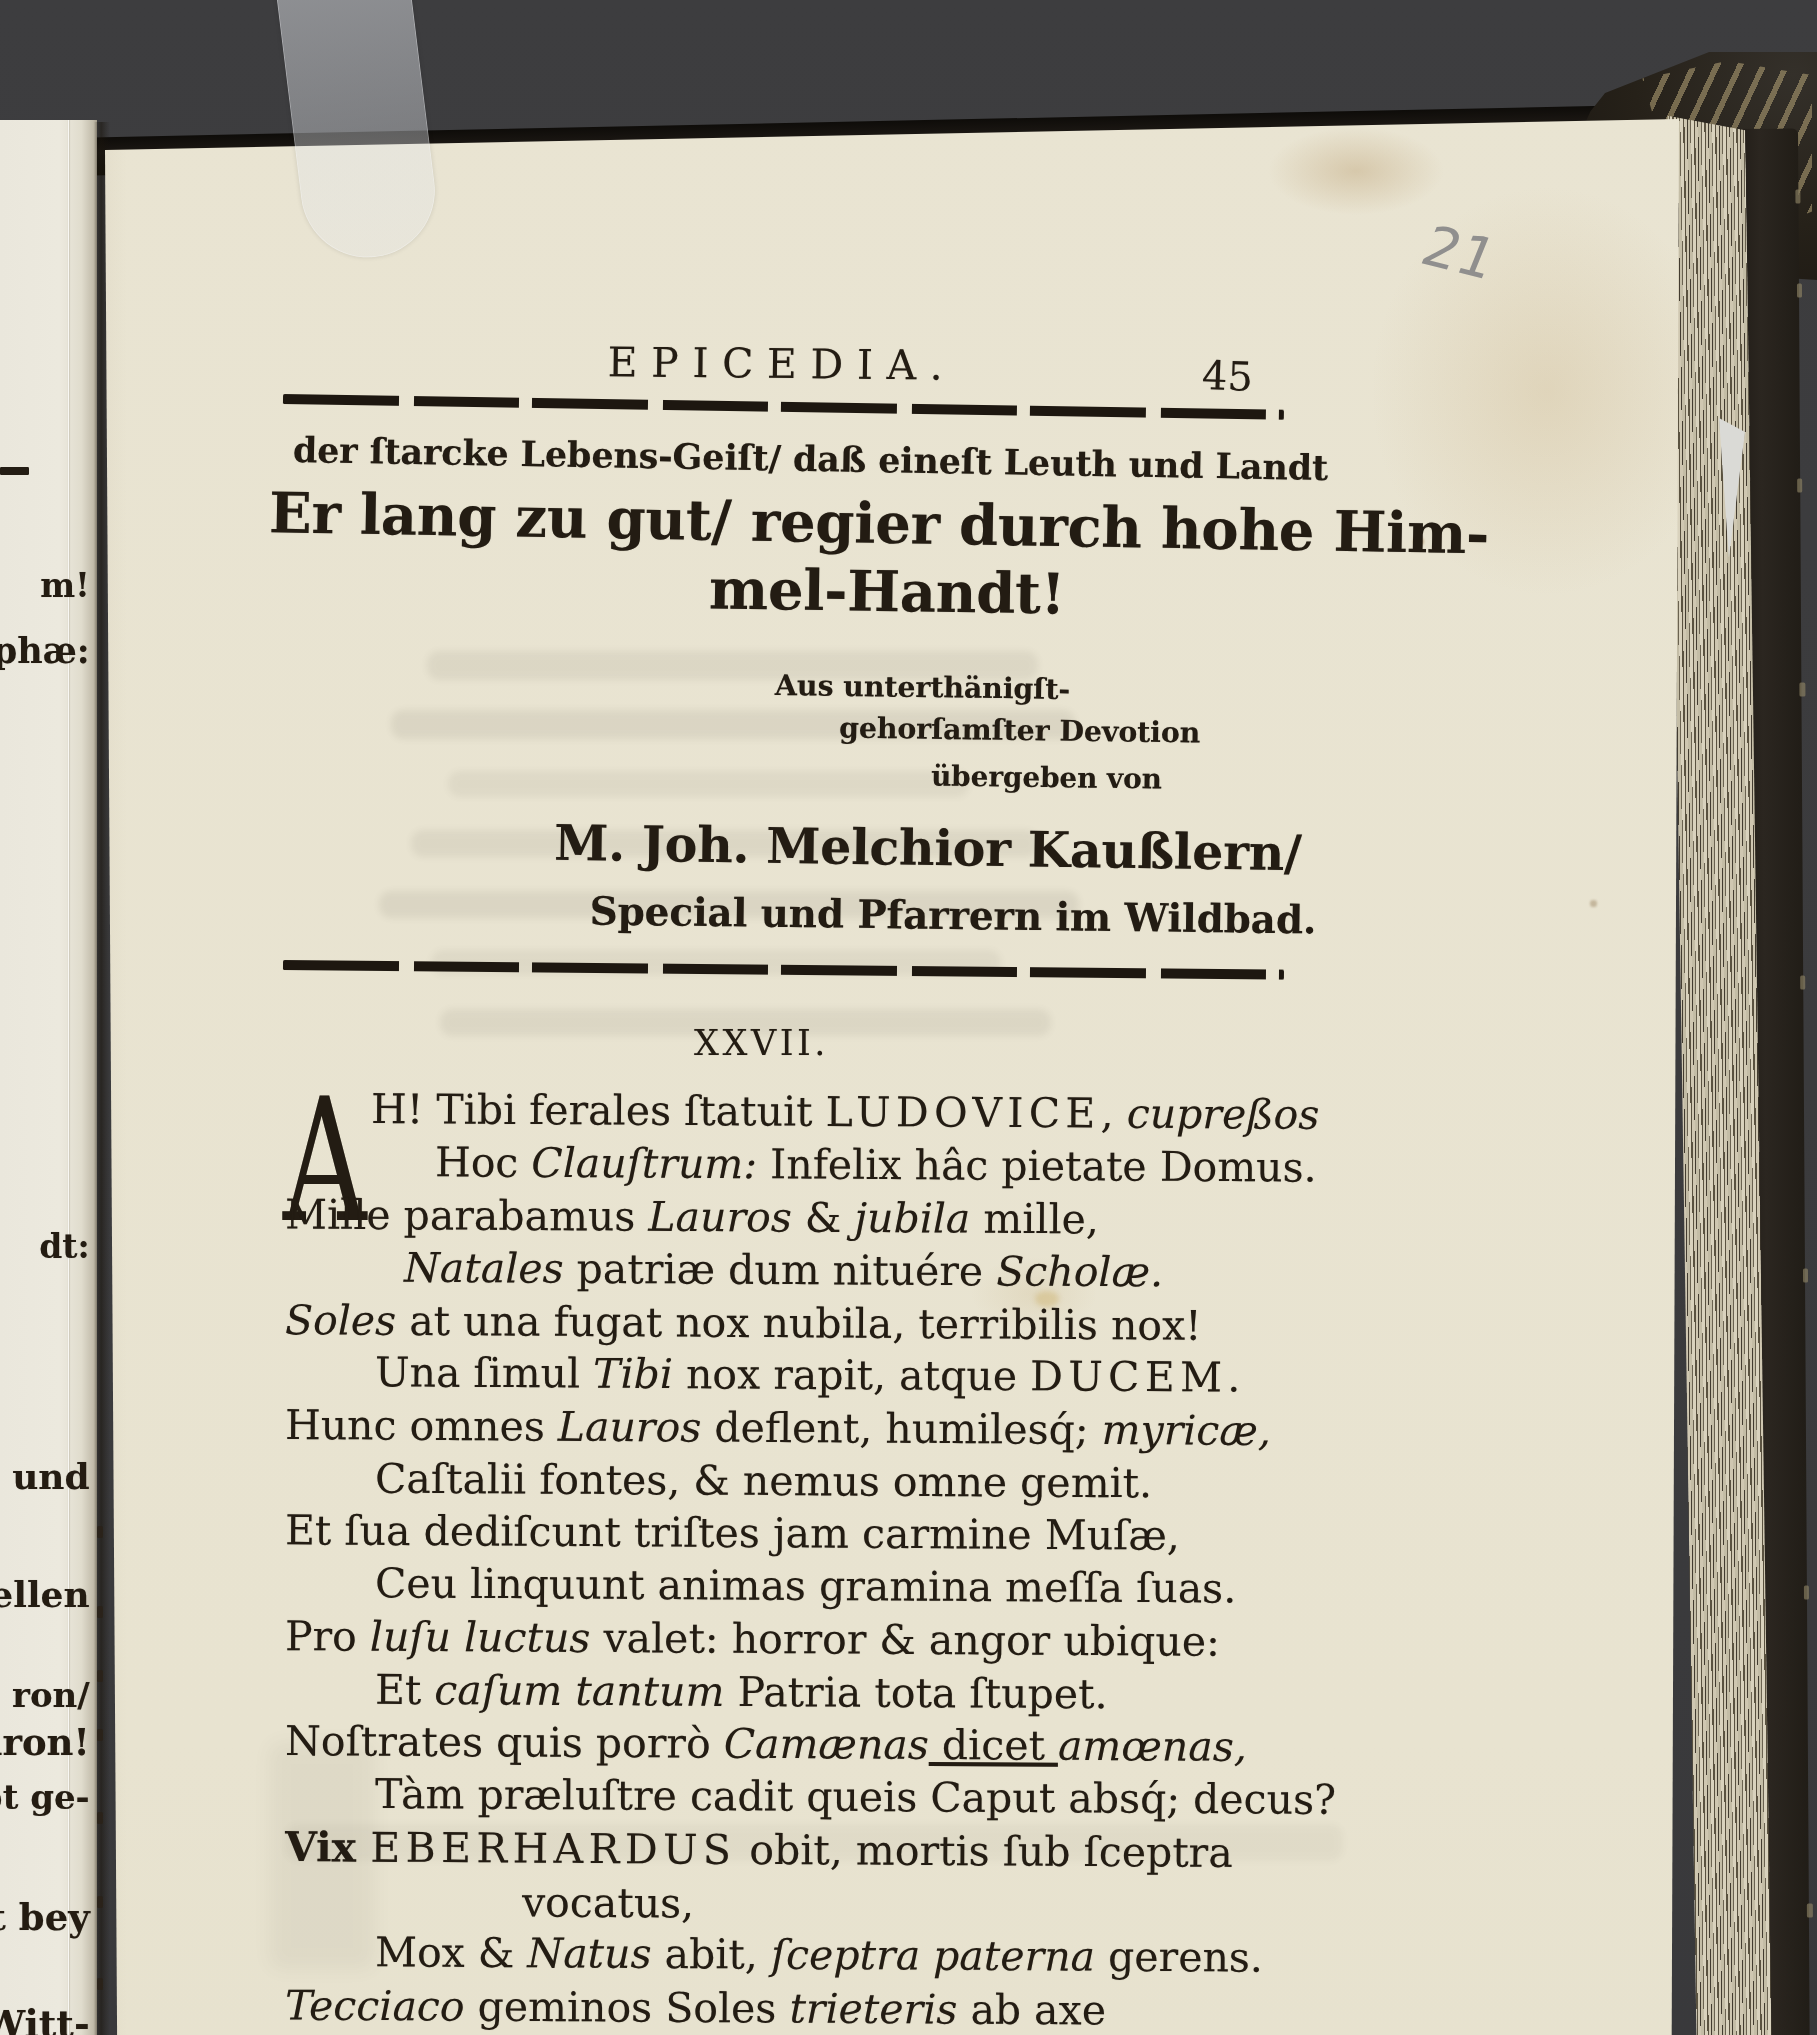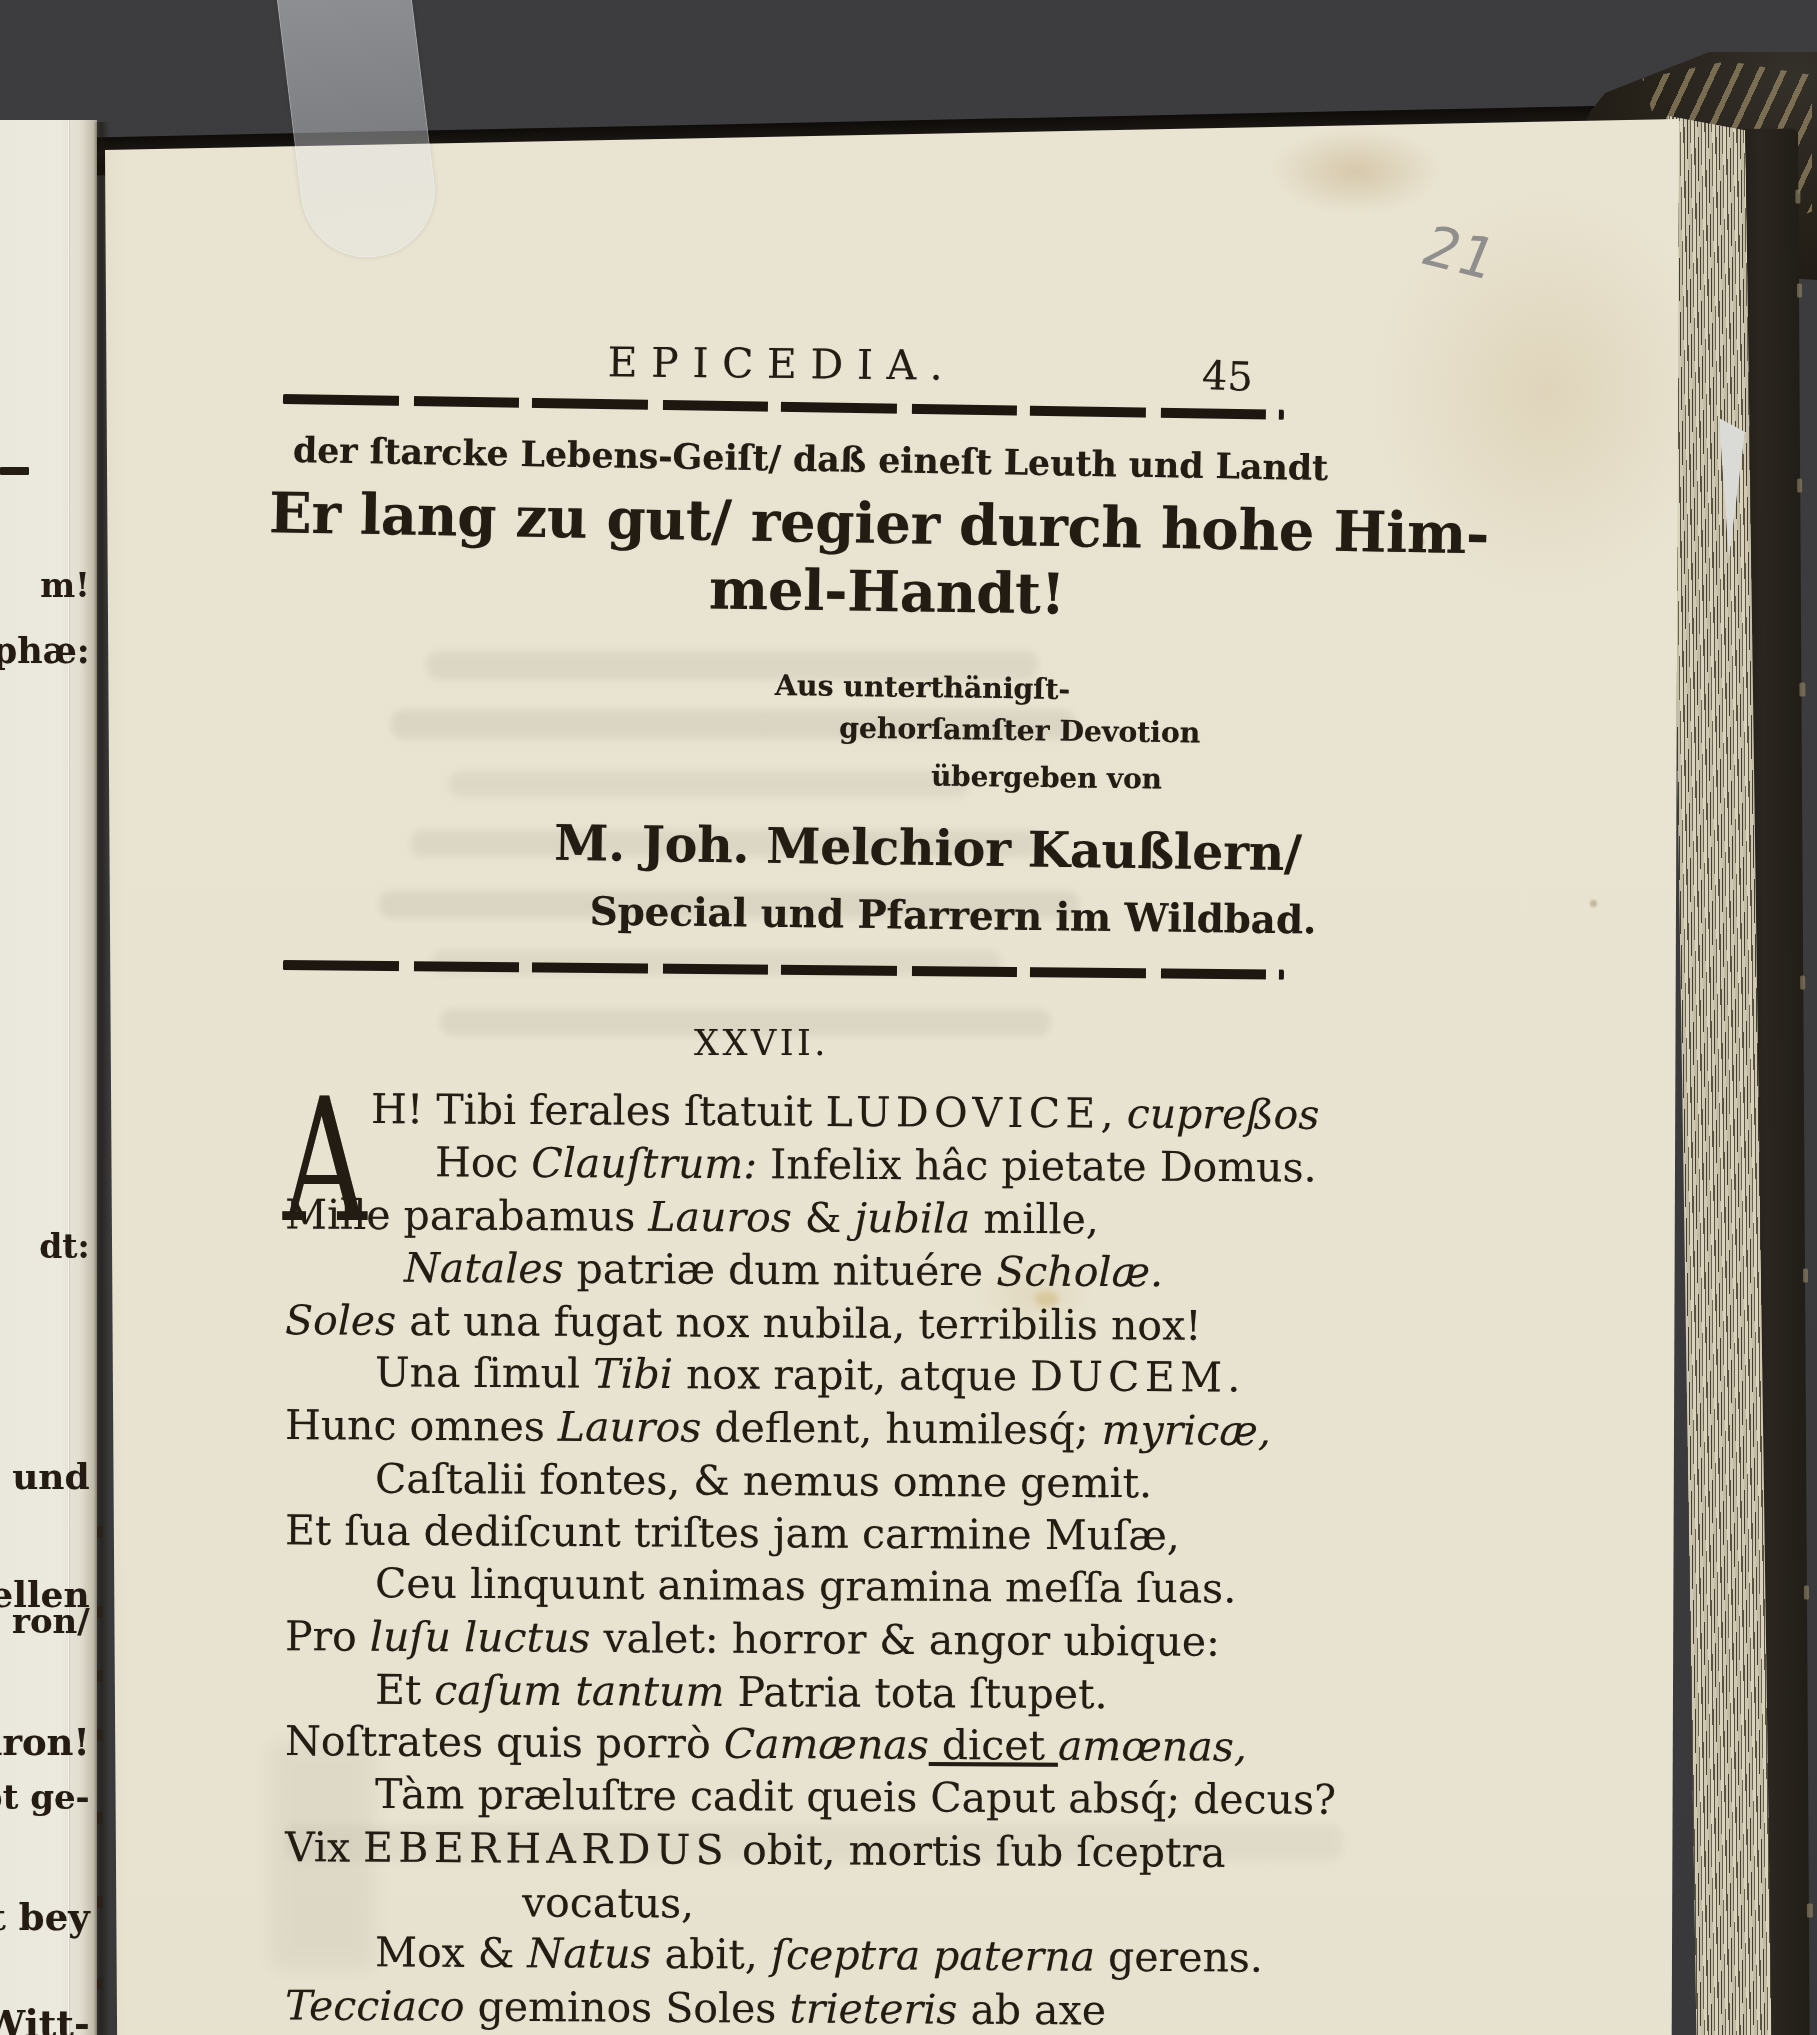--- a/index.html
+++ b/index.html
@@ -107,21 +107,21 @@
 
   <div class="left-page">
     <div class="fold"></div>
     <div class="lp-dash"></div>
     <div id="fragments" style="position:static;">
         <div class="frag" style="top: 446px; font-size: 33px;">m!</div>
         <div class="frag" style="top: 510px; font-size: 35px;">phæ:</div>
         <div class="frag" style="top: 1107px; font-size: 33px;">dt:</div>
         <div class="frag" style="top: 1335px; font-size: 36px;">und</div>
         <div class="frag" style="top: 1453px; font-size: 36px;">ellen</div>
-        <div class="frag" style="top: 1481px; font-size: 34px;">ron/</div>
+        <div class="frag" style="top: 1555px; font-size: 34px;">ron/</div>
         <div class="frag" style="top: 1600px; font-size: 37px;">hron!</div>
         <div class="frag" style="top: 1657px; font-size: 34px;">abt ge-</div>
         <div class="frag" style="top: 1775px; font-size: 37px;">dt bey</div>
         <div class="frag" style="top: 1881px; font-size: 38px;">Witt-</div>
       </div>
   </div>
   <div class="gutter"></div>
   <div class="stitch" style="top:1526px;"></div>
   <div class="stitch" style="top:1606px;"></div>
   <div class="stitch" style="top:1670px;"></div>
@@ -176,21 +176,21 @@
         <div class="poem-line ink" style="left: 285px; top: 1299px; transform: rotate(0.35deg);"><span class="seg-i" style="position: static;">Soles</span><span class="seg-r" style="position: static;"> at una fugat nox nubila, terribilis nox!</span></div>
         <div class="poem-line ink" style="left: 375px; top: 1351px; transform: rotate(0.35deg);"><span class="seg-r" style="position: static;">Una ſimul </span><span class="seg-i" style="position: static;">Tibi</span><span class="seg-r" style="position: static;"> nox rapit, atque </span><span class="seg-sc" style="position: static;">DUCEM.</span></div>
         <div class="poem-line ink" style="left: 285px; top: 1404px; transform: rotate(0.35deg);"><span class="seg-r" style="position: static;">Hunc omnes </span><span class="seg-i" style="position: static;">Lauros</span><span class="seg-r" style="position: static;"> deflent, humilesq́; </span><span class="seg-i" style="position: static;">myricæ,</span></div>
         <div class="poem-line ink" style="left: 375px; top: 1457px; transform: rotate(0.35deg);"><span class="seg-r" style="position: static;">Caſtalii fontes, &amp; nemus omne gemit.</span></div>
         <div class="poem-line ink" style="left: 285px; top: 1509px; transform: rotate(0.35deg);"><span class="seg-r" style="position: static;">Et ſua dediſcunt triſtes jam carmine Muſæ,</span></div>
         <div class="poem-line ink" style="left: 375px; top: 1562px; transform: rotate(0.35deg);"><span class="seg-r" style="position: static;">Ceu linquunt animas gramina meſſa ſuas.</span></div>
         <div class="poem-line ink" style="left: 285px; top: 1615px; transform: rotate(0.35deg);"><span class="seg-r" style="position: static;">Pro </span><span class="seg-i" style="position: static;">luſu luctus</span><span class="seg-r" style="position: static;"> valet: horror &amp; angor ubique:</span></div>
         <div class="poem-line ink" style="left: 375px; top: 1668px; transform: rotate(0.35deg);"><span class="seg-r" style="position: static;">Et </span><span class="seg-i" style="position: static;">caſum tantum</span><span class="seg-r" style="position: static;"> Patria tota ſtupet.</span></div>
         <div class="poem-line ink" style="left: 285px; top: 1720px; transform: rotate(0.35deg);"><span class="seg-r" style="position: static;">Noſtrates quis porrò </span><span class="seg-i" style="position: static;">Camænas</span><span class="seg-r" style="position: static; text-decoration: underline;"> dicet </span><span class="seg-i" style="position: static;">amœnas,</span></div>
         <div class="poem-line ink" style="left: 375px; top: 1773px; transform: rotate(0.35deg);"><span class="seg-r" style="position: static;">Tàm præluſtre cadit queis Caput absq́; decus?</span></div>
-        <div class="poem-line ink" style="left: 285px; top: 1826px; transform: rotate(0.35deg);"><span class="seg-r" style="position: static;">Vix </span><span class="seg-sc" style="position: static;">EBERHARDUS</span><span class="seg-r" style="position: static;"> obit, mortis ſub ſceptra</span></div>
+        <div class="poem-line ink" style="left: 285px; top: 1826px; transform: rotate(0.35deg);"><span class="seg-r" style="position: static; font-weight: bold;">Vix </span><span class="seg-sc" style="position: static;">EBERHARDUS</span><span class="seg-r" style="position: static;"> obit, mortis ſub ſceptra</span></div>
         <div class="poem-line ink" style="left: 522px; top: 1879px; transform: rotate(0.35deg);"><span class="seg-r" style="position: static;">vocatus,</span></div>
         <div class="poem-line ink" style="left: 375px; top: 1931px; transform: rotate(0.35deg);"><span class="seg-r" style="position: static;">Mox &amp; </span><span class="seg-i" style="position: static;">Natus</span><span class="seg-r" style="position: static;"> abit, </span><span class="seg-i" style="position: static;">ſceptra paterna</span><span class="seg-r" style="position: static;"> gerens.</span></div>
         <div class="poem-line ink" style="left: 285px; top: 1984px; transform: rotate(0.35deg);"><span class="seg-i" style="position: static;">Tecciaco</span><span class="seg-r" style="position: static;"> geminos Soles </span><span class="seg-i" style="position: static;">trieteris</span><span class="seg-r" style="position: static;"> ab axe</span></div>
         <div class="poem-line ink" style="left: 375px; top: 2037px; transform: rotate(0.35deg);"><span class="seg-r" style="position: static;">Abſtulit, heu! tenebris quis queat eſſe modus?</span></div>
       </div>
 
   </div>
 
   <div class="strip strip-top"></div>
 

